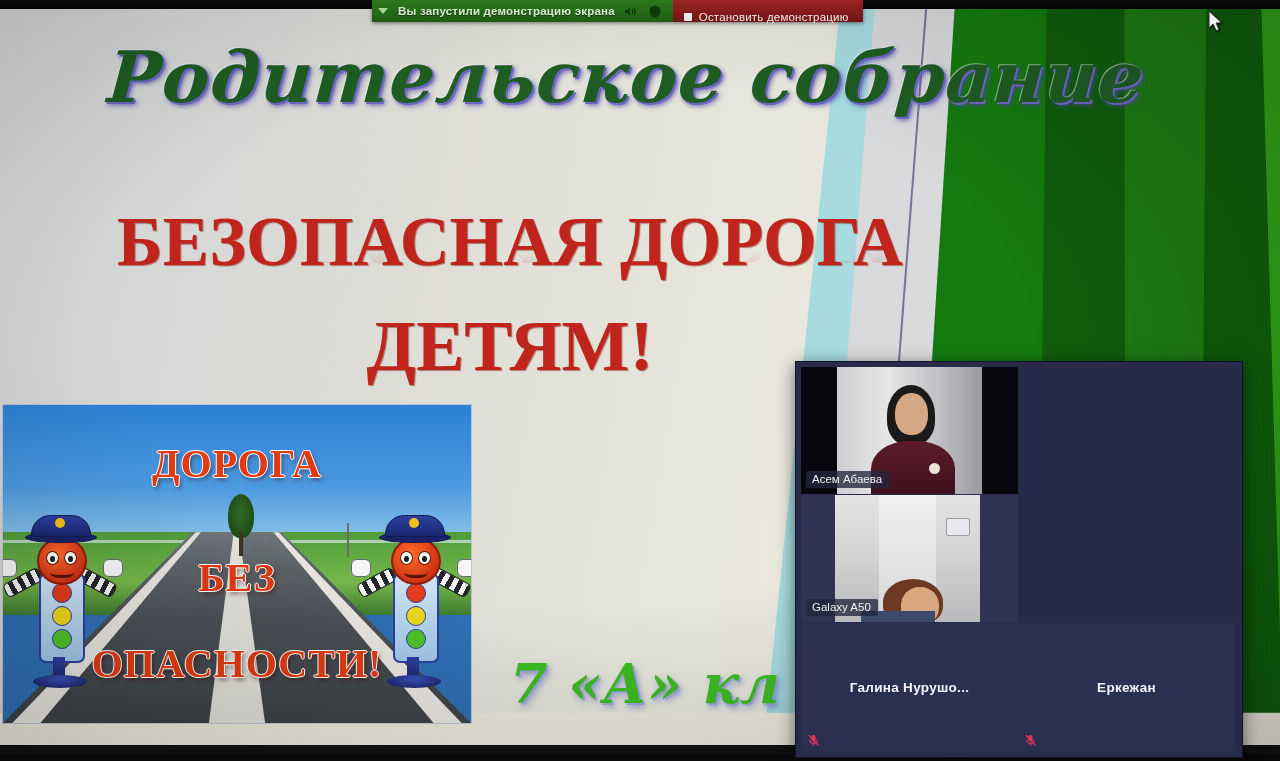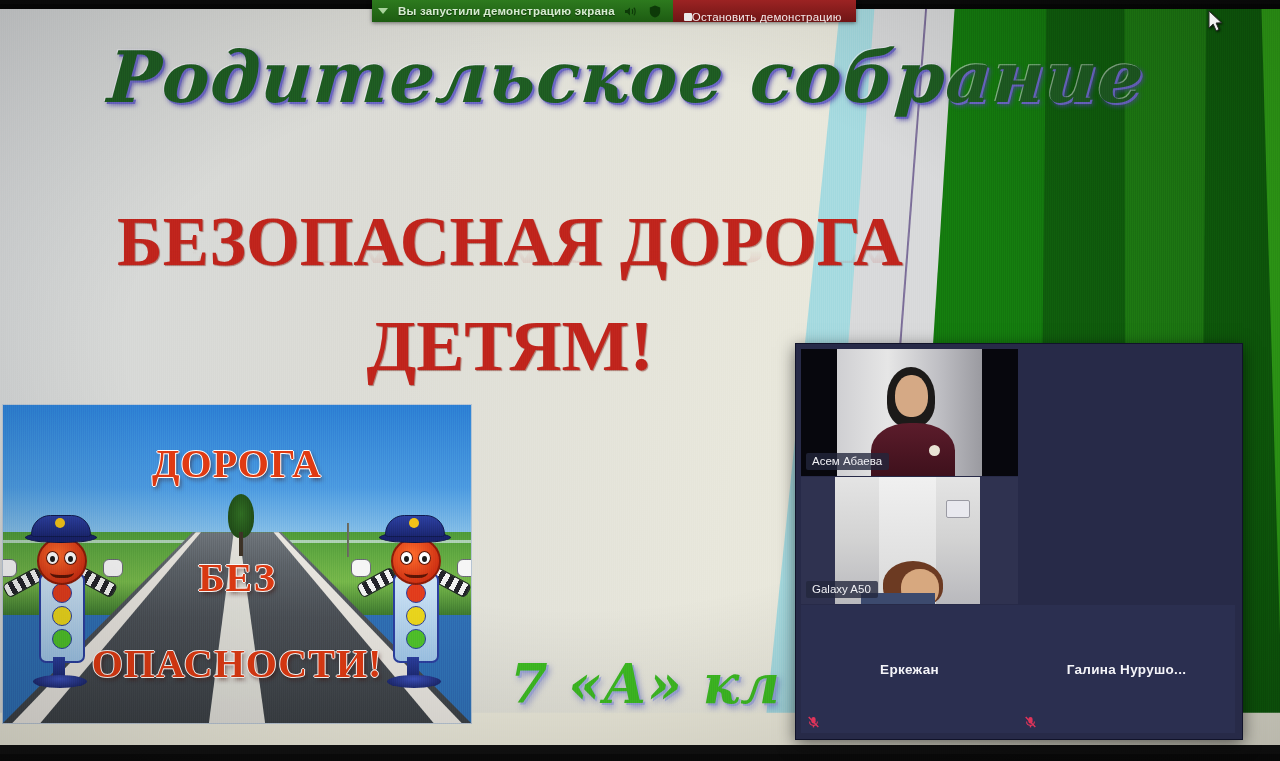--- a/index.html
+++ b/index.html
@@ -349,21 +349,21 @@
     text-align: right;
   }
   .bar-icon {
     width: 16px; height: 16px;
     display: inline-flex; align-items: center; justify-content: center;
     color: #0d3a08;
     font-size: 12px;
     line-height: 1;
   }
   .share-red {
-    display: flex; align-items: center; gap: 0;
+    display: flex; align-items: center; gap: 7px;
     background: linear-gradient(to bottom, #9c2323, #6f1515);
     padding: 12px 14px 0 11px;
     white-space: nowrap;
   }
   .stop-square {
     width: 8px; height: 8px; background: #e9e9e9; border-radius: 1px;
   }
   .stop-text {
     font-size: 11.5px;
     color: #f4eaea;
@@ -375,21 +375,21 @@
   #cursor {
     position: absolute;
     left: 1208px; top: 10px;
     z-index: 60;
     filter: drop-shadow(1px 1px 1px rgba(0,0,0,.7));
   }
 
   
   #video-panel {
     position: absolute;
-    left: 795px; top: 343px;
+    left: 795px; top: 361px;
     width: 446px; height: 395px;
     background: #272a48;
     z-index: 30;
     box-shadow: 0 4px 16px rgba(0,0,0,.55);
     overflow: hidden;
     border: 1px solid #11132a;
   }
   .tile-grid {
     position: absolute; left: 5px; top: 5px;
     width: 434px;
@@ -641,41 +641,41 @@
           </div>
           <div class="name">
             <span>Galaxy A50</span>
           </div>
         </div>
 
       </div>
 
       <div class="tile-row row-bottom">
         <div class="tile noav row-noav">
+          <span class="centername">Галина  Нурушо...</span>
+          <span class="mic-muted corner-mic">
+            <svg width="11" height="12" viewBox="0 0 11 12" aria-hidden="true">
+              <rect x="3.4" y=".9" width="4.2" height="6.6" rx="2.1" fill="#e0345a"></rect>
+              <path d="M1.6 5.6c0 2.2 1.7 3.8 3.9 3.8s3.9-1.6 3.9-3.8" stroke="#e0345a" stroke-width="1.1" fill="none"></path>
+              <rect x="4.8" y="9.2" width="1.4" height="2.2" fill="#e0345a"></rect>
+              <path d="M.7 1 10.3 11" stroke="#e0345a" stroke-width="1.4"></path>
+            </svg>
+          </span>
+        </div>
+        <div class="tile noav row-noav">
           <span class="centername">Еркежан</span>
           <span class="mic-muted corner-mic">
             <svg width="11" height="12" viewBox="0 0 11 12" aria-hidden="true">
               <rect x="3.4" y=".9" width="4.2" height="6.6" rx="2.1" fill="#e0345a"></rect>
               <path d="M1.6 5.6c0 2.2 1.7 3.8 3.9 3.8s3.9-1.6 3.9-3.8" stroke="#e0345a" stroke-width="1.1" fill="none"></path>
               <rect x="4.8" y="9.2" width="1.4" height="2.2" fill="#e0345a"></rect>
               <path d="M.7 1 10.3 11" stroke="#e0345a" stroke-width="1.4"></path>
             </svg>
           </span>
         </div>
-        <div class="tile noav row-noav">
-          <span class="centername">Галина  Нурушо...</span>
-          <span class="mic-muted corner-mic">
-            <svg width="11" height="12" viewBox="0 0 11 12" aria-hidden="true">
-              <rect x="3.4" y=".9" width="4.2" height="6.6" rx="2.1" fill="#e0345a"></rect>
-              <path d="M1.6 5.6c0 2.2 1.7 3.8 3.9 3.8s3.9-1.6 3.9-3.8" stroke="#e0345a" stroke-width="1.1" fill="none"></path>
-              <rect x="4.8" y="9.2" width="1.4" height="2.2" fill="#e0345a"></rect>
-              <path d="M.7 1 10.3 11" stroke="#e0345a" stroke-width="1.4"></path>
-            </svg>
-          </span>
-        </div>
       </div>
 
     </div>
   </div>
 
   <div id="cursor">
     <svg width="16" height="23" viewBox="0 0 16 23" aria-hidden="true">
       <path d="M1 1 1 18 5.2 14.1 8.2 20.8 11 19.5 8.1 13 13.6 12.8z" fill="#f2f2f2" stroke="#2a2a2a" stroke-width="1"></path>
     </svg>
   </div>

